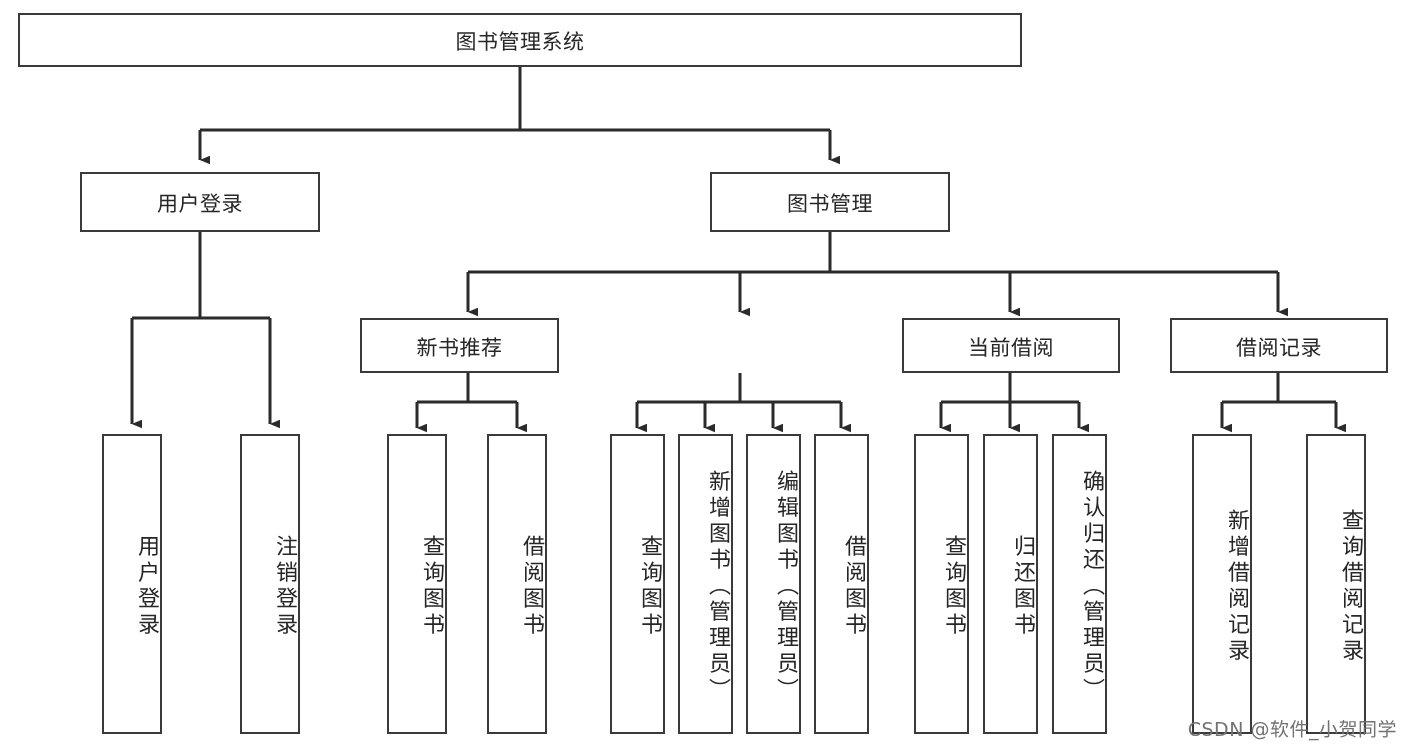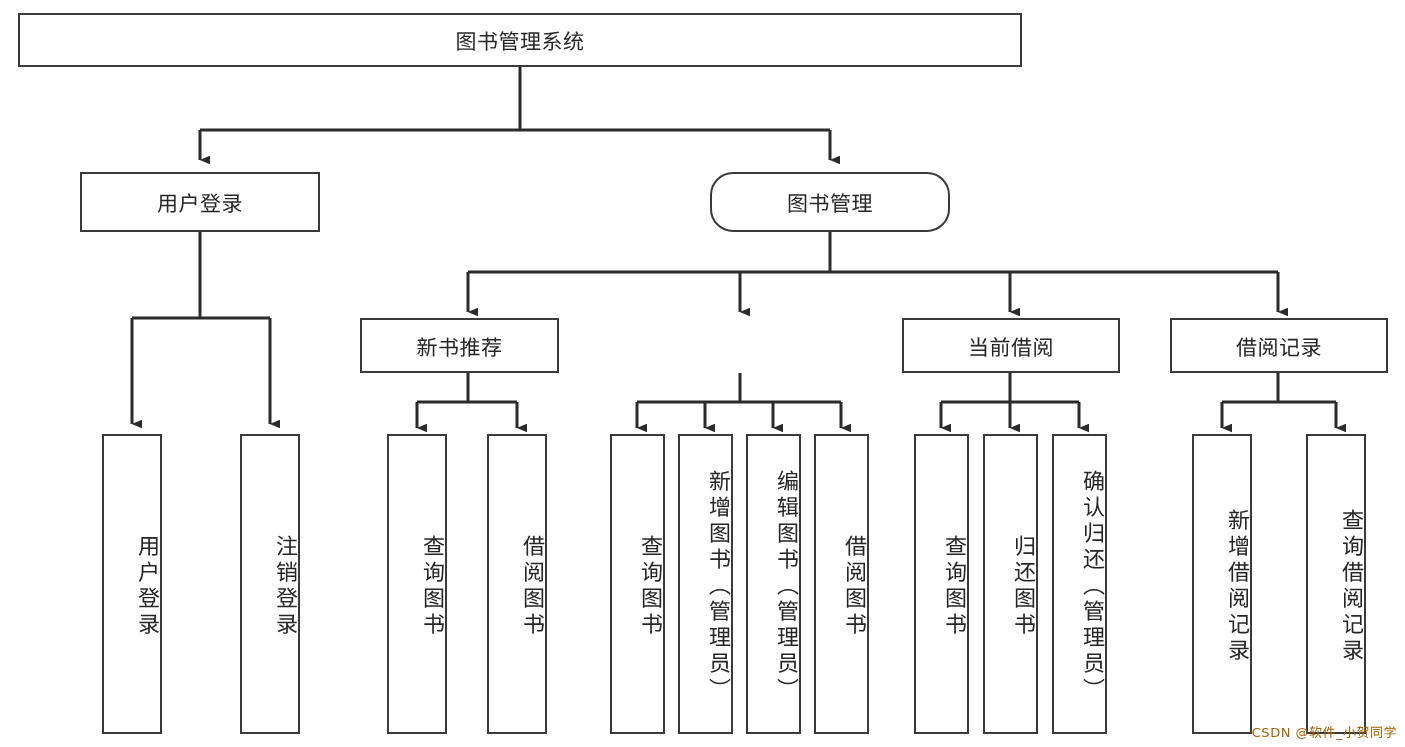--- a/index.html
+++ b/index.html
@@ -43,22 +43,22 @@
     display:block;
     text-align:center;
   }
   svg.lines{
     position:absolute;left:0;top:0;width:1405px;height:747px;
     pointer-events:none;
   }
   .watermark{
     position:absolute;
     right:8px;bottom:6px;
-    font-size:13px;
-    color:#a16207;
+    font-size:19px;
+    color:#737373;
     white-space:nowrap;
     letter-spacing:0.5px;
   }
 </style>
 </head>
 <body>
 
 <div id="diagram">
 
   <svg class="lines" viewBox="0 0 1405 747" xmlns="http://www.w3.org/2000/svg">
@@ -112,21 +112,21 @@
   </svg>
 
   <div class="node horiz" style="left:18px;top:13px;width:1004px;height:54px;">
     <span>图书管理系统</span>
   </div>
 
   <div class="node horiz" style="left:80px;top:172px;width:240px;height:60px;">
     <span>用户登录</span>
   </div>
 
-  <div class="node horiz" style="left:710px;top:172px;width:240px;height:60px;border-radius:23px;">
+  <div class="node horiz" style="left:710px;top:172px;width:240px;height:60px;">
     <span>图书管理</span>
   </div>
 
   <div class="node horiz" style="left:360px;top:318px;width:199px;height:55px;">
     <span>新书推荐</span>
   </div>
 
 
   <div class="node horiz" style="left:1170px;top:318px;width:218px;height:55px;">
     <span>借阅记录</span>

